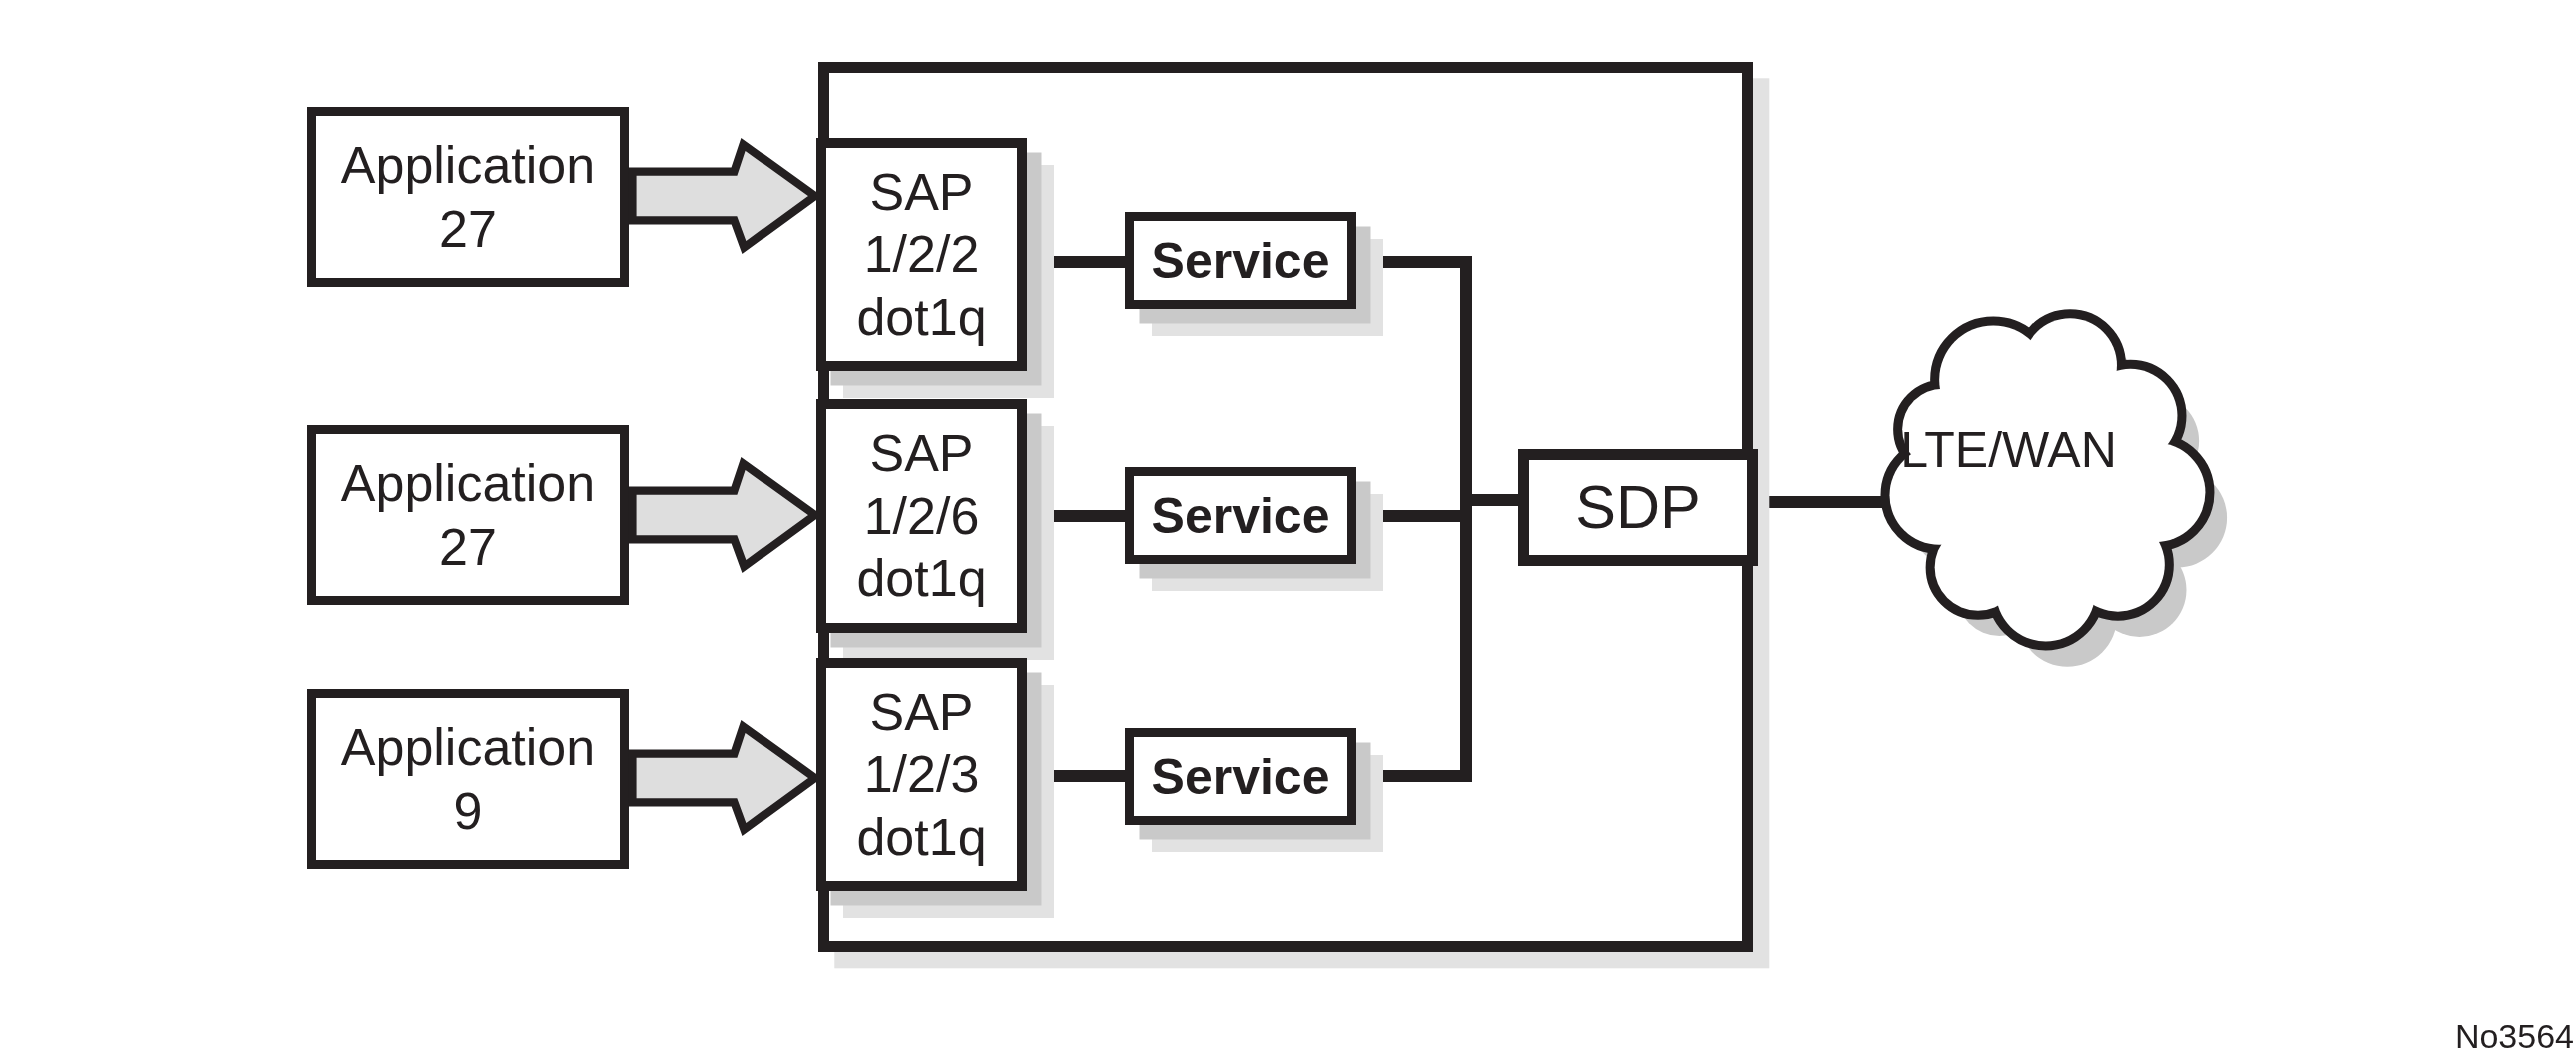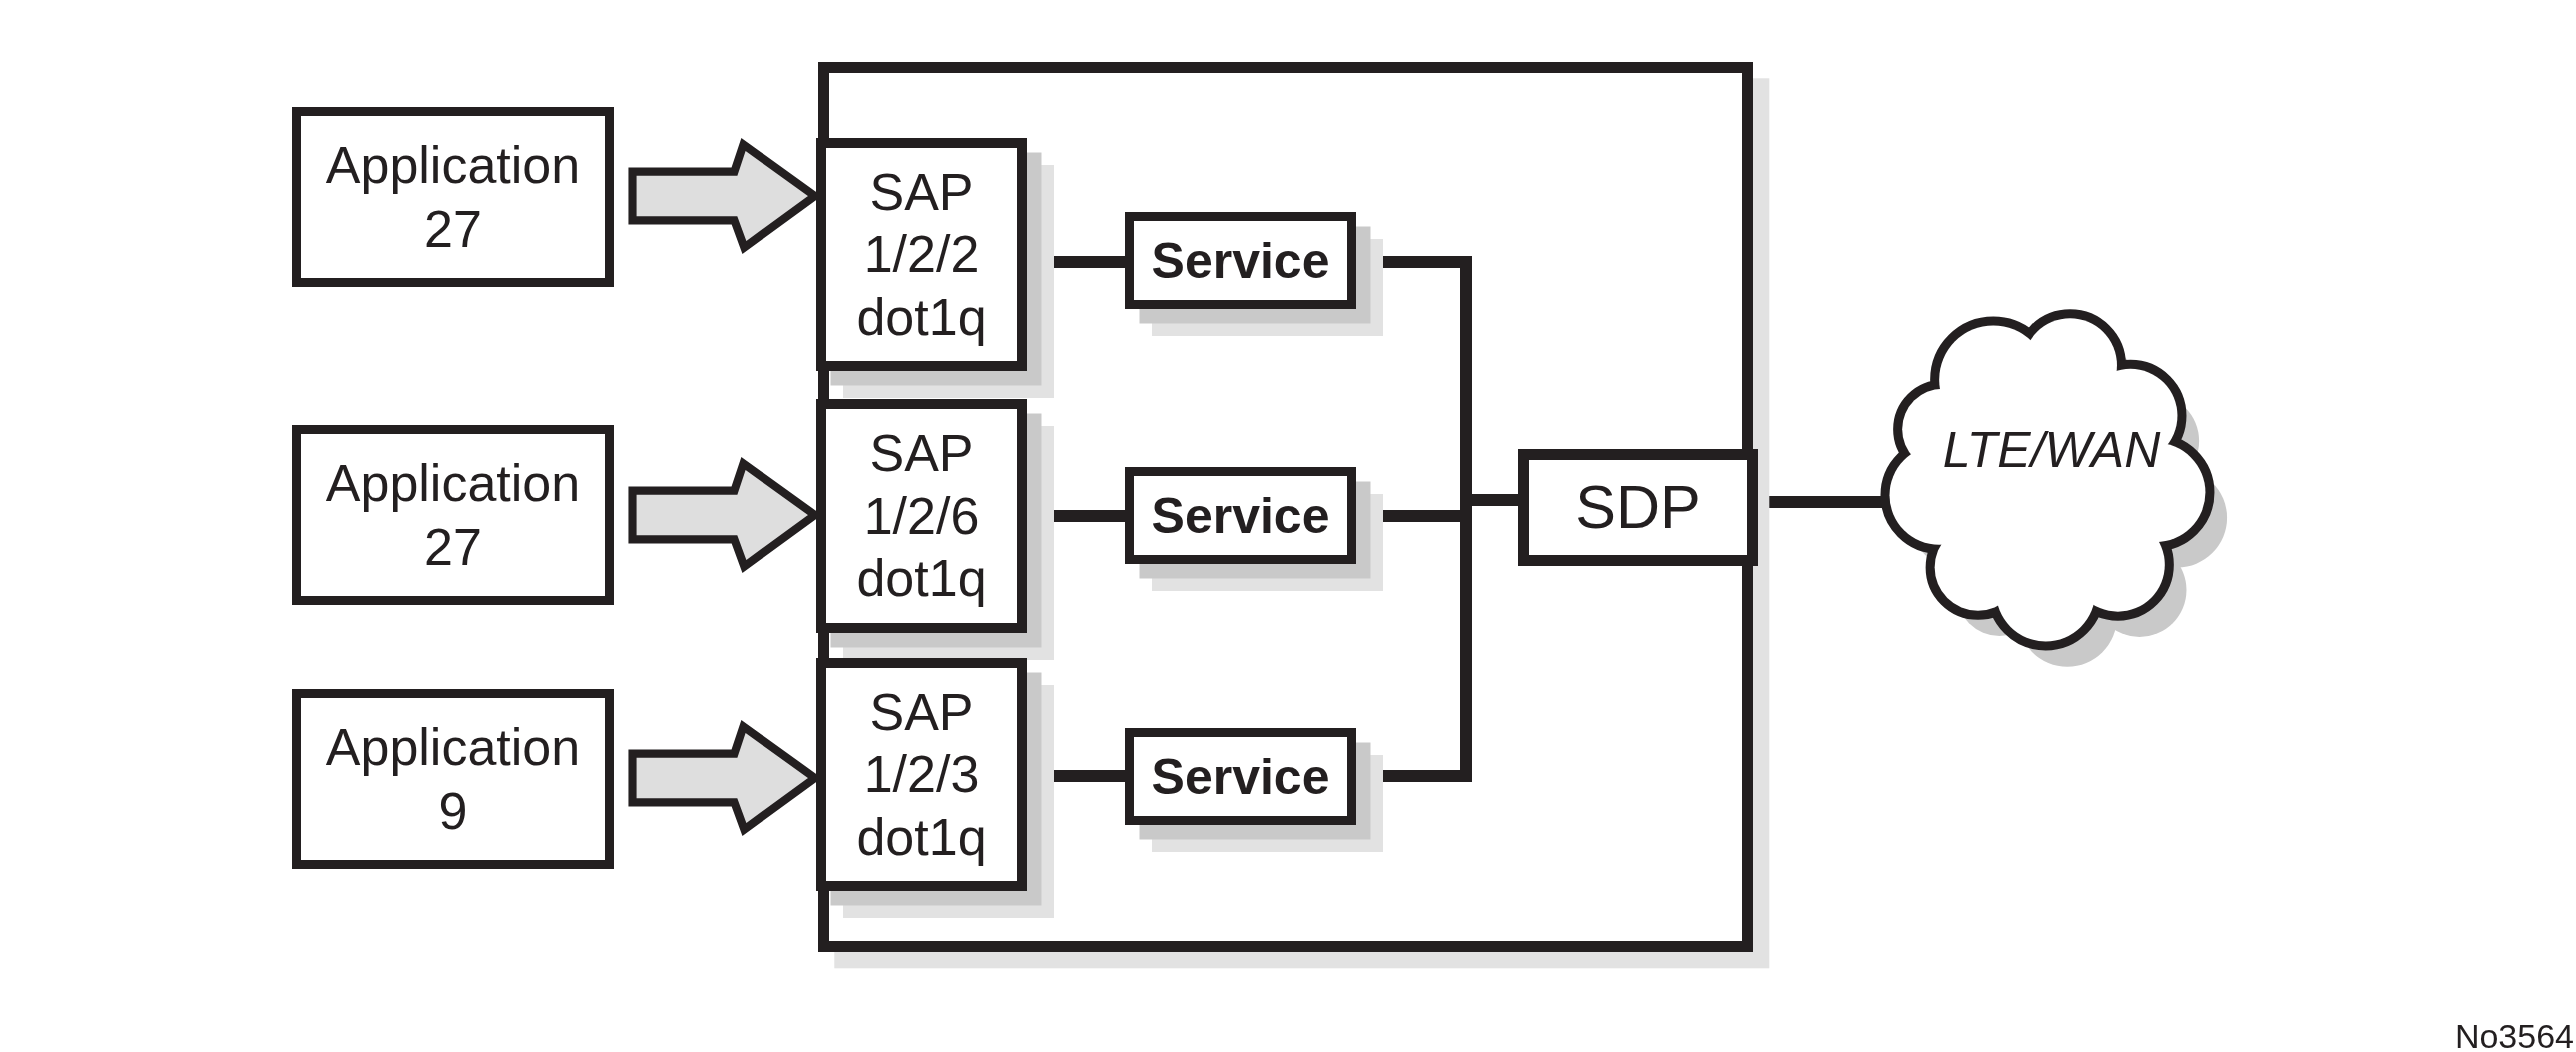--- a/index.html
+++ b/index.html
@@ -30,21 +30,21 @@
   .box{
     position:absolute;
     background:#fff;
     border:9px solid var(--line);
     display:flex;flex-direction:column;
     align-items:center;justify-content:center;
     text-align:center;
     line-height:1.24;
   }
   .app{
-    left:292px;width:322px;height:180px;
+    left:307px;width:322px;height:180px;
     font-size:52px;
   }
   .sap{
     left:816px;width:211px;
     border-width:10px;
     font-size:52px;line-height:1.2;
     box-shadow:14.5px 14.5px 0 var(--shadow_mid),27px 27px 0 var(--shadow_light);
     text-align:right;
   }
   .service{
@@ -63,22 +63,22 @@
   .hline{height:11.8px;}
   .vline{width:11.8px;}
   
   .arrow{position:absolute;width:194px;height:118px;}
   
   .cloud-svg{position:absolute;left:1885px;top:298px;width:343px;height:398px;overflow:visible;}
   .cloud-shadow{fill:var(--shadow_mid);stroke:none;}
   .cloud-stroke{fill:#fff;stroke:var(--line);stroke-width:20px;}
   .cloud-fill{fill:#fff;stroke:none;}
   .cloud-text{
-    position:absolute;left:1907px;top:418px;width:289px;
-    font-size:50px;line-height:1.3;text-align:center;font-style:italic;
+    position:absolute;left:1864px;top:418px;width:289px;
+    font-size:50px;line-height:1.3;text-align:center;
   }
   .figure-id{
     position:absolute;left:2350px;top:1001px;width:224px;
     font-size:34px;text-align:right;margin-top:16px;
   }
 </style>
 </head>
 <body>
 
 <div class="stage">

